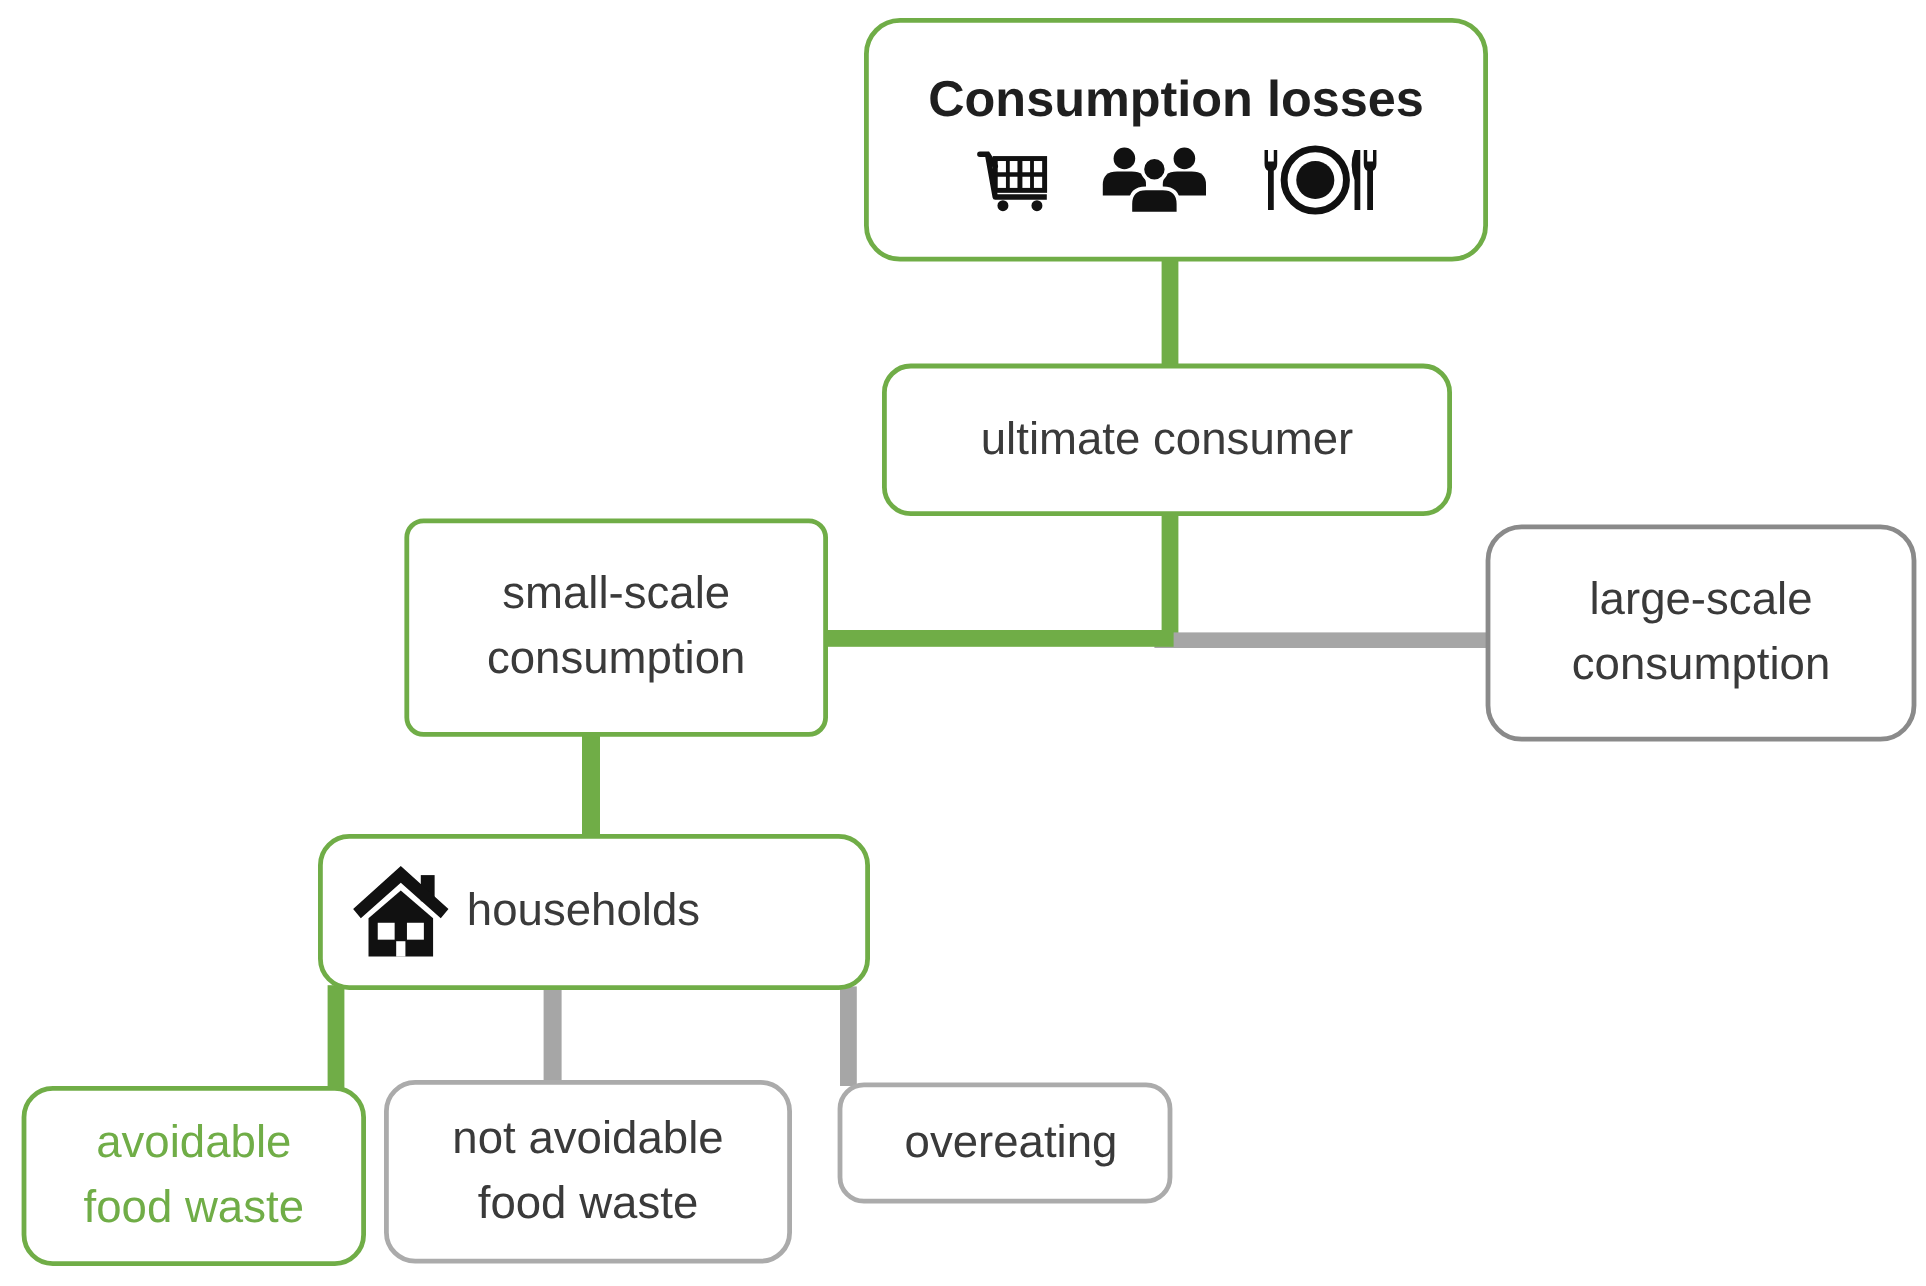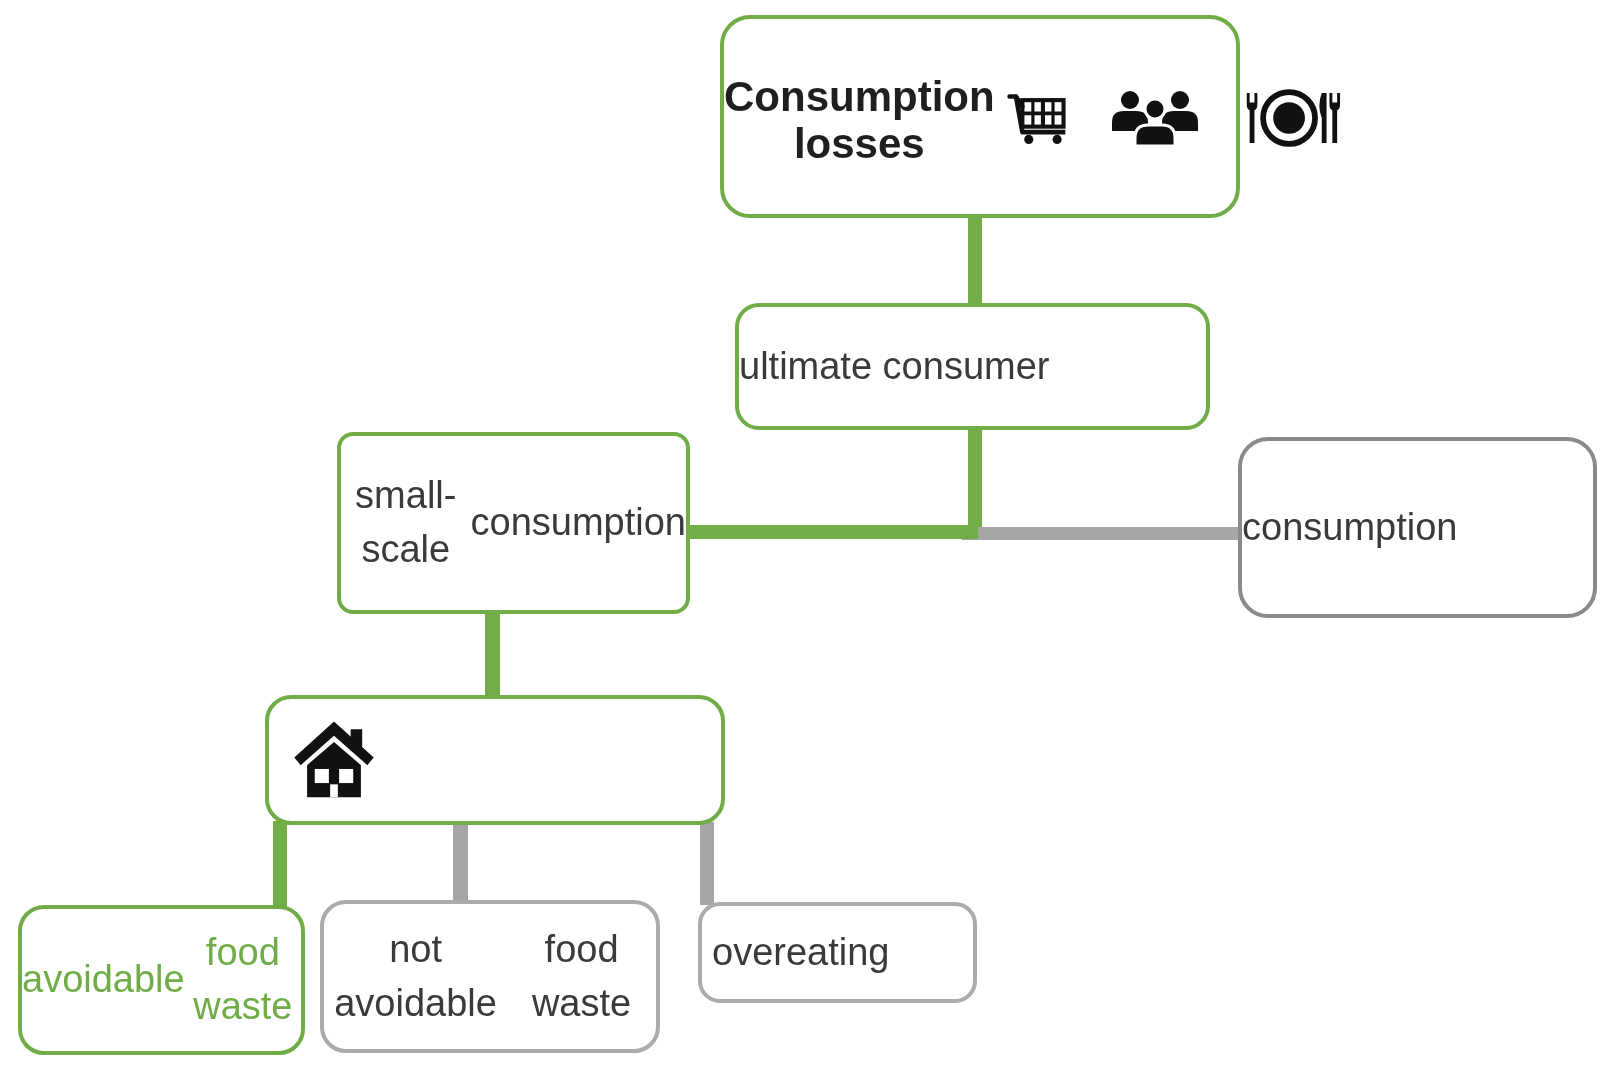--- a/index.html
+++ b/index.html
@@ -14,22 +14,23 @@
     height:1072px;
     background:#ffffff;
     overflow:hidden;
   }
   .node{
     position:absolute;
     box-sizing:border-box;
     background:#ffffff;
     border:4px solid var(--green,#70AD47);
     display:flex;
-    flex-direction:row;
+    flex-direction:column;
     align-items:center;
+    justify-content:center;
     text-align:center;
     font-size:38px;
     line-height:1.42;
     color:var(--text,#3a3a3a);
     z-index:2;
   }
   .node.green-border{ border-color:var(--green,#70AD47); }
   .node.gray-border-dark{ border-color:var(--gray-border-dark,#8a8a8a); }
   .node.gray-border-light{ border-color:var(--gray-border-light,#ababab); }
 
@@ -134,38 +135,40 @@
   <div class="node green-border n-ultimate">
     <div>ultimate consumer</div>
   </div>
 
   <div class="node green-border n-small">
     <div>small-scale</div>
     <div>consumption</div>
   </div>
 
   <div class="node gray-border-dark n-large">
+    <div>large-scale</div>
     <div>consumption</div>
   </div>
 
   <div class="node green-border n-households">
     <span class="icon">
       <svg viewBox="0 0 64 62" width="82" height="80">
         <g fill="currentColor">
           <rect x="45" y="7" width="9" height="17"></rect>
           <path d="M32 1 L1 29 L6 35 L32 12 L58 35 L63 29 Z"></path>
           <path d="M32 17 L11 35 V60 H53 V35 Z"></path>
         </g>
         <g fill="#ffffff">
           <rect x="17" y="38" width="11" height="11"></rect>
           <rect x="36" y="38" width="11" height="11"></rect>
           <rect x="29" y="50" width="6" height="10"></rect>
         </g>
       </svg>
     </span>
+    <span>households</span>
   </div>
 
   <div class="node green-border n-avoidable">
     <div>avoidable</div>
     <div>food waste</div>
   </div>
 
   <div class="node gray-border-light n-notavoid">
     <div>not avoidable</div>
     <div>food waste</div>

